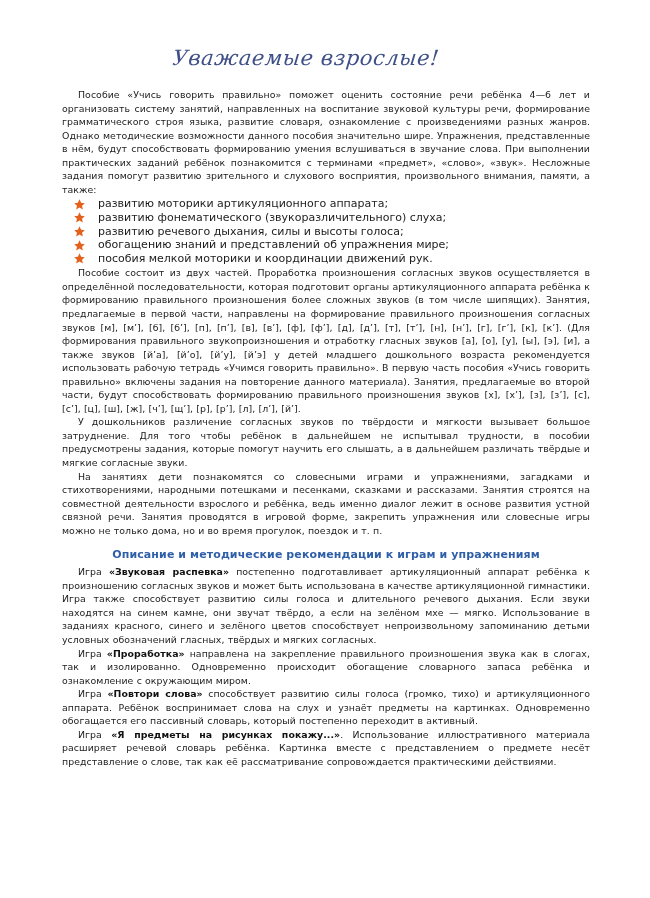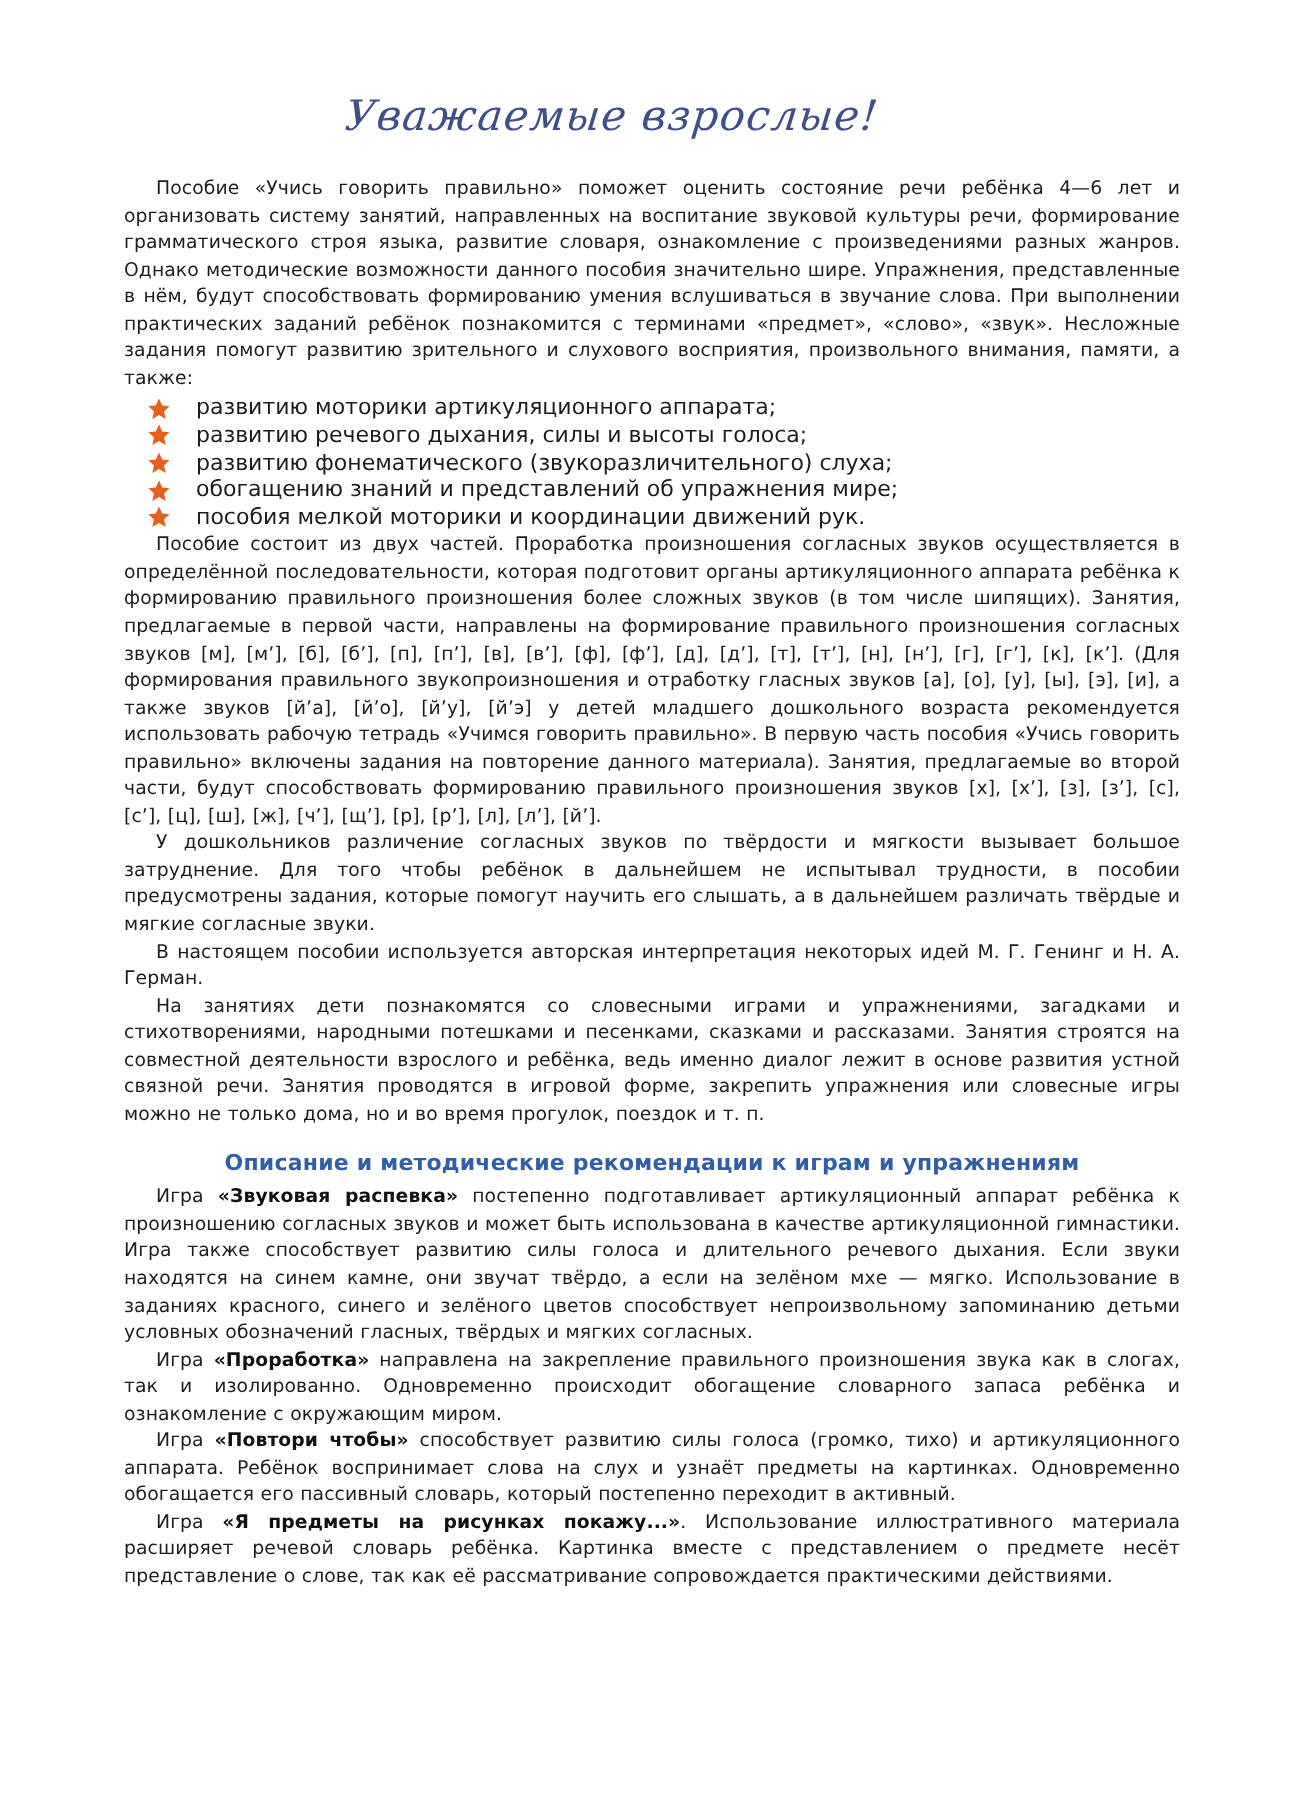--- a/index.html
+++ b/index.html
@@ -94,29 +94,29 @@
           </svg>
       </span>
       <span>развитию моторики артикуляционного аппарата;</span>
     </li>
     <li>
       <span class="star-icon">
         <svg width="11" height="11" viewBox="0 0 20 20">
             <polygon points="10,0.5 12.9,6.9 19.6,7.6 14.6,12.2 16.1,19 10,15.5 3.9,19 5.4,12.2 0.4,7.6 7.1,6.9" fill="#e3611c"></polygon>
           </svg>
       </span>
-      <span>развитию речевого дыхания, силы и высоты голоса;</span>
+      <span>развитию фонематического (звукоразличительного) слуха;</span>
     </li>
     <li>
       <span class="star-icon">
         <svg width="11" height="11" viewBox="0 0 20 20">
             <polygon points="10,0.5 12.9,6.9 19.6,7.6 14.6,12.2 16.1,19 10,15.5 3.9,19 5.4,12.2 0.4,7.6 7.1,6.9" fill="#e3611c"></polygon>
           </svg>
       </span>
-      <span>развитию фонематического (звукоразличительного) слуха;</span>
+      <span>развитию речевого дыхания, силы и высоты голоса;</span>
     </li>
     <li>
       <span class="star-icon">
         <svg width="11" height="11" viewBox="0 0 20 20">
             <polygon points="10,0.5 12.9,6.9 19.6,7.6 14.6,12.2 16.1,19 10,15.5 3.9,19 5.4,12.2 0.4,7.6 7.1,6.9" fill="#e3611c"></polygon>
           </svg>
       </span>
       <span>обогащению знаний и представлений об упражнения мире;</span>
     </li>
     <li>
@@ -126,35 +126,34 @@
           </svg>
       </span>
       <span>пособия мелкой моторики и координации движений рук.</span>
     </li>
   </ul>
 
   <p class="body-par">Пособие состоит из двух частей. Проработка произношения согласных звуков осуществляется в определённой последовательности, которая подготовит органы артикуляционного аппарата ребёнка к формированию правильного произношения более сложных звуков (в том числе шипящих). Занятия, предлагаемые в первой части, направлены на формирование правильного произношения согласных звуков [м], [м’], [б], [б’], [п], [п’], [в], [в’], [ф], [ф’], [д], [д’], [т], [т’], [н], [н’], [г], [г’], [к], [к’]. (Для формирования правильного звукопроизношения и отработку гласных звуков [а], [о], [у], [ы], [э], [и], а также звуков [й’а], [й’о], [й’у], [й’э] у детей младшего дошкольного возраста рекомендуется использовать рабочую тетрадь «Учимся говорить правильно». В первую часть пособия «Учись говорить правильно» включены задания на повторение данного материала). Занятия, предлагаемые во второй части, будут способствовать формированию правильного произношения звуков [х], [х’], [з], [з’], [с], [с’], [ц], [ш], [ж], [ч’], [щ’], [р], [р’], [л], [л’], [й’].</p>
 
   <p class="body-par">У дошкольников различение согласных звуков по твёрдости и мягкости вызывает большое затруднение. Для того чтобы ребёнок в дальнейшем не испытывал трудности, в пособии предусмотрены задания, которые помогут научить его слышать, а в дальнейшем различать твёрдые и мягкие согласные звуки.</p>
 
-  <p class="body-par">В настоящем пособии используется авторская интерпретация некоторых идей М. Г. Генинг и Н. А. Герман.</p>
 
   <p class="body-par">На занятиях дети познакомятся со словесными играми и упражнениями, загадками и стихотворениями, народными потешками и песенками, сказками и рассказами. Занятия строятся на совместной деятельности взрослого и ребёнка, ведь именно диалог лежит в основе развития устной связной речи. Занятия проводятся в игровой форме, закрепить упражнения или словесные игры можно не только дома, но и во время прогулок, поездок и т. п.</p>
 
   <h2 class="section-head">Описание и методические рекомендации к играм и упражнениям</h2>
 
   <p class="body-par">
     <span>Игра </span><b class="game-name">«Звуковая распевка»</b><span> постепенно подготавливает артикуляционный аппарат ребёнка к произношению согласных звуков и может быть использована в качестве артикуляционной гимнастики. Игра также способствует развитию силы голоса и длительного речевого дыхания. Если звуки находятся на синем камне, они звучат твёрдо, а если на зелёном мхе — мягко. Использование в заданиях красного, синего и зелёного цветов способствует непроизвольному запоминанию детьми условных обозначений гласных, твёрдых и мягких согласных.</span>
   </p>
 
   <p class="body-par">
     <span>Игра </span><b class="game-name">«Проработка»</b><span> направлена на закрепление правильного произношения звука как в слогах, так и изолированно. Одновременно происходит обогащение словарного запаса ребёнка и ознакомление с окружающим миром.</span>
   </p>
 
   <p class="body-par">
-    <span>Игра </span><b class="game-name">«Повтори чтобы»</b><span> способствует развитию силы голоса (громко, тихо) и артикуляционного аппарата. Ребёнок воспринимает слова на слух и узнаёт предметы на картинках. Одновременно обогащается его пассивный словарь, который постепенно переходит в активный.</span>
+    <span>Игра </span><b class="game-name">«Повтори слова»</b><span> способствует развитию силы голоса (громко, тихо) и артикуляционного аппарата. Ребёнок воспринимает слова на слух и узнаёт предметы на картинках. Одновременно обогащается его пассивный словарь, который постепенно переходит в активный.</span>
   </p>
 
   <p class="body-par">
     <span>Игра </span><b class="game-name">«Я предметы на рисунках покажу...»</b><span>. Использование иллюстративного материала расширяет речевой словарь ребёнка. Картинка вместе с представлением о предмете несёт представление о слове, так как её рассматривание сопровождается практическими действиями.</span>
   </p>
 
 </div>
 
 </body></html>

